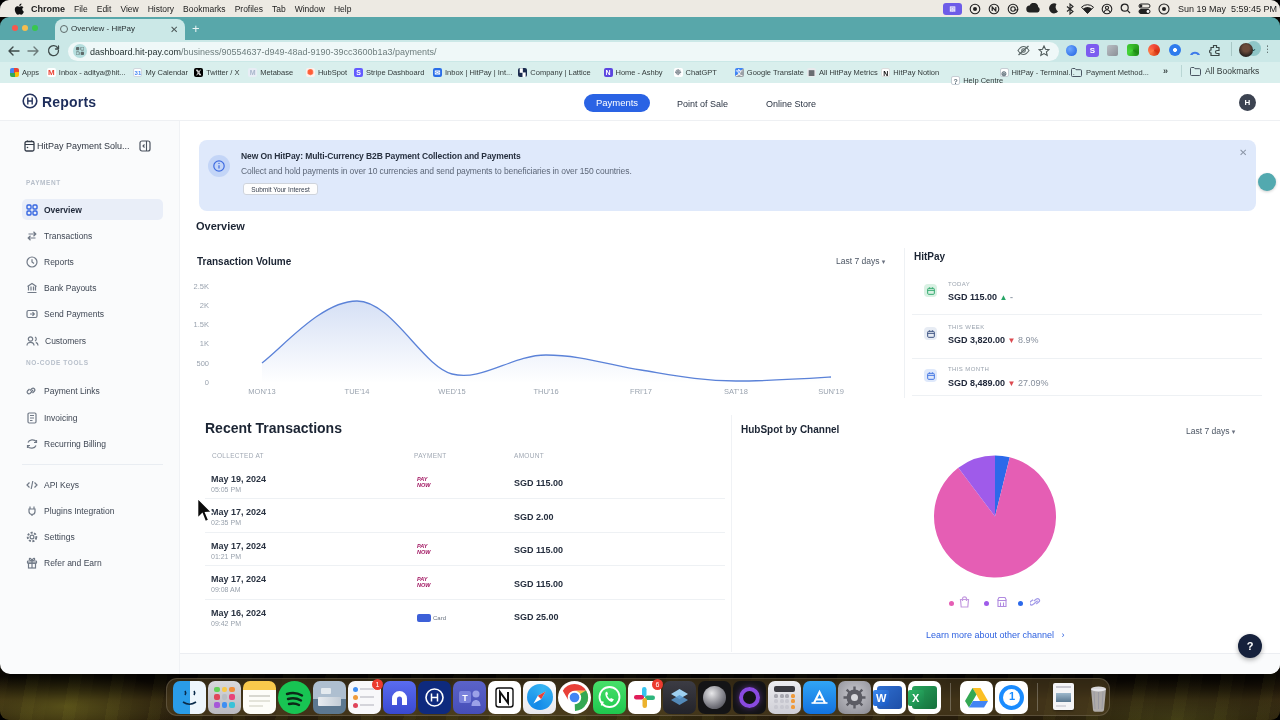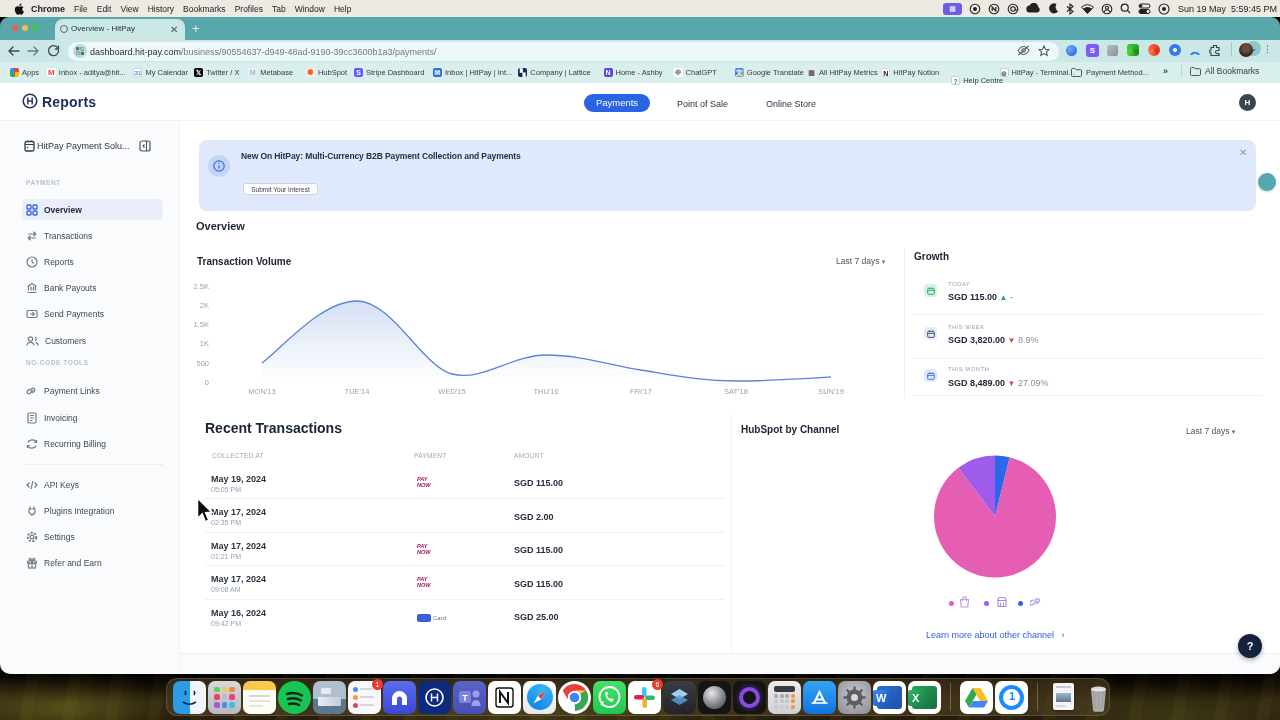--- a/index.html
+++ b/index.html
@@ -7,20 +7,21 @@
 body{font-family:"Liberation Sans",sans-serif;position:relative;background:#000;}
 .abs{position:absolute;}
 #screen{position:absolute;left:0;top:0;width:1280px;height:720px;overflow:hidden;
  background-color:#241a0a;
  background-image:
   radial-gradient(160px 50px at 5% 98%, rgba(165,160,45,.45), rgba(165,160,45,0) 70%),
   radial-gradient(340px 70px at 42% 100%, rgba(135,125,40,.28), rgba(135,125,40,0) 70%),
   radial-gradient(200px 60px at 92% 100%, rgba(110,115,40,.35), rgba(110,115,40,0) 70%),
   repeating-linear-gradient(100deg, rgba(160,155,50,0) 0 18px, rgba(160,155,50,.09) 18px 30px, rgba(70,58,24,.12) 30px 42px),
   linear-gradient(180deg,#090603 0 676px,#1c1408 686px,#382a12 700px,#2e2310 712px,#271d0b 720px);
+ border-radius: 9px;
 }
 
 #menubar{position:absolute;left:0;top:0;width:1280px;height:17px;background:#edeae3;color:#1c1c1c;font-size:8.5px;display:flex;align-items:center;}
 #menubar .mi{margin:0 4.5px;white-space:nowrap;}
 
 #win{position:absolute;left:0;top:17px;width:1280px;height:657px;border-radius:9px 9px 10px 10px;box-shadow:0 18px 40px rgba(0,0,0,.65);}
 #tabbar{position:absolute;left:0;top:17px;width:1280px;height:23px;background:#58a7aa;border-radius:9px 9px 0 0;}
 #toolbar{position:absolute;left:0;top:40px;width:1280px;height:22px;background:#cbe8e7;}
 #bookmarks{position:absolute;left:0;top:62px;width:1280px;height:21px;background:#d9efed;display:flex;align-items:center;font-size:9px;color:#3c4043;}
 .bm{display:flex;align-items:center;margin-left:10px;white-space:nowrap;}
@@ -306,20 +307,21 @@
       </svg>Refer and Earn</div>
 
 <div class="abs" style="left:199px;top:140px;width:1057px;height:71px;background:#dfe9fb;border-radius:8px;"></div>
 <div class="abs" style="left:208px;top:155px;width:22px;height:22px;border-radius:50%;background:#c3d5f7;"></div>
 <svg class="abs" style="left:213px;top:160px" width="12" height="12" viewBox="0 0 12 12" fill="none" stroke="#3e6be0" stroke-width="1.2">
       <circle cx="6" cy="6" r="5.2"></circle>
       <path d="M6 5.2 v3.2"></path>
       <circle cx="6" cy="3.4" r=".7" fill="#3e6be0" stroke="none"></circle>
     </svg>
 <div class="t" style="left:241px;top:150.5px;font-size:8.5px;font-weight:bold;color:#27303f;letter-spacing:-.1px;">New On HitPay: Multi-Currency B2B Payment Collection and Payments</div>
+<div class="t" style="left:241px;top:166px;font-size:8.5px;color:#5d6778;letter-spacing:-.1px;">Collect and hold payments in over 10 currencies and send payments to beneficiaries in over 150 countries.</div>
 <div class="abs" style="left:243px;top:182.5px;width:75px;height:12.5px;background:#fdfdfd;border:1px solid #cfd4dc;border-radius:3px;font-size:6.5px;color:#3a4352;text-align:center;line-height:11.5px;">Submit Your Interest</div>
 <div class="t" style="left:1239px;top:147px;font-size:10px;color:#8b95a6;">✕</div>
 <div class="abs" style="left:1258px;top:173px;width:18px;height:18px;border-radius:50%;background:#52a9af;box-shadow:0 1px 3px rgba(0,0,0,.2);"></div>
 
 <div class="t" style="left:196px;top:220px;font-size:11px;font-weight:bold;color:#1b2433;">Overview</div>
 
 <div class="t" style="left:197px;top:256px;font-size:10px;font-weight:bold;color:#1b2433;">Transaction Volume</div>
 <div class="t" style="left:836px;top:256px;font-size:8.5px;color:#4b5563;">Last 7 days <span style="font-size:7px;color:#6b7280;">▾</span></div>
 
 <svg class="abs" style="left:190px;top:275px" width="710" height="125" viewBox="190 275 710 125">
@@ -343,21 +345,21 @@
   <text x="262" y="394">MON'13</text>
         <text x="357" y="394">TUE'14</text>
         <text x="452" y="394">WED'15</text>
         <text x="546" y="394">THU'16</text>
         <text x="641" y="394">FRI'17</text>
         <text x="736" y="394">SAT'18</text>
         <text x="831" y="394">SUN'19</text>
  </g>
 </svg>
 
-<div class="t" style="left:914px;top:251px;font-size:10px;font-weight:bold;color:#1b2433;">Growth</div>
+<div class="t" style="left:914px;top:251px;font-size:10px;font-weight:bold;color:#1b2433;">HitPay</div>
 <div class="abs" style="left:924px;top:284px;width:13px;height:13px;border-radius:4px;background:#d9f1e3;"></div>
 <svg class="abs" style="left:926.5px;top:286.5px" width="8" height="8" viewBox="0 0 12 12" fill="none" stroke="#27a566" stroke-width="1.4">
       <rect x="1" y="2" width="10" height="9" rx="1.5"></rect>
       <path d="M1 5 h10 M3.8 2 v-1.4 M8.2 2 v-1.4"></path>
     </svg>
 <div class="t" style="left:948px;top:281px;font-size:6px;color:#9aa3ae;letter-spacing:.4px;">TODAY</div>
 <div class="t" style="left:948px;top:291.5px;font-size:9px;font-weight:bold;color:#20283a;">SGD 115.00 <span style="color:#27a566;font-size:8px;">▲</span><span style="color:#9aa3ae;font-size:9px;"> -</span></div>
 <div class="abs" style="left:912px;top:314px;width:350px;height:1px;background:#eef1f4;"></div>
 <div class="abs" style="left:924px;top:327px;width:13px;height:13px;border-radius:4px;background:#e7ecf4;"></div>
 <svg class="abs" style="left:926.5px;top:329.5px" width="8" height="8" viewBox="0 0 12 12" fill="none" stroke="#32497b" stroke-width="1.4">

